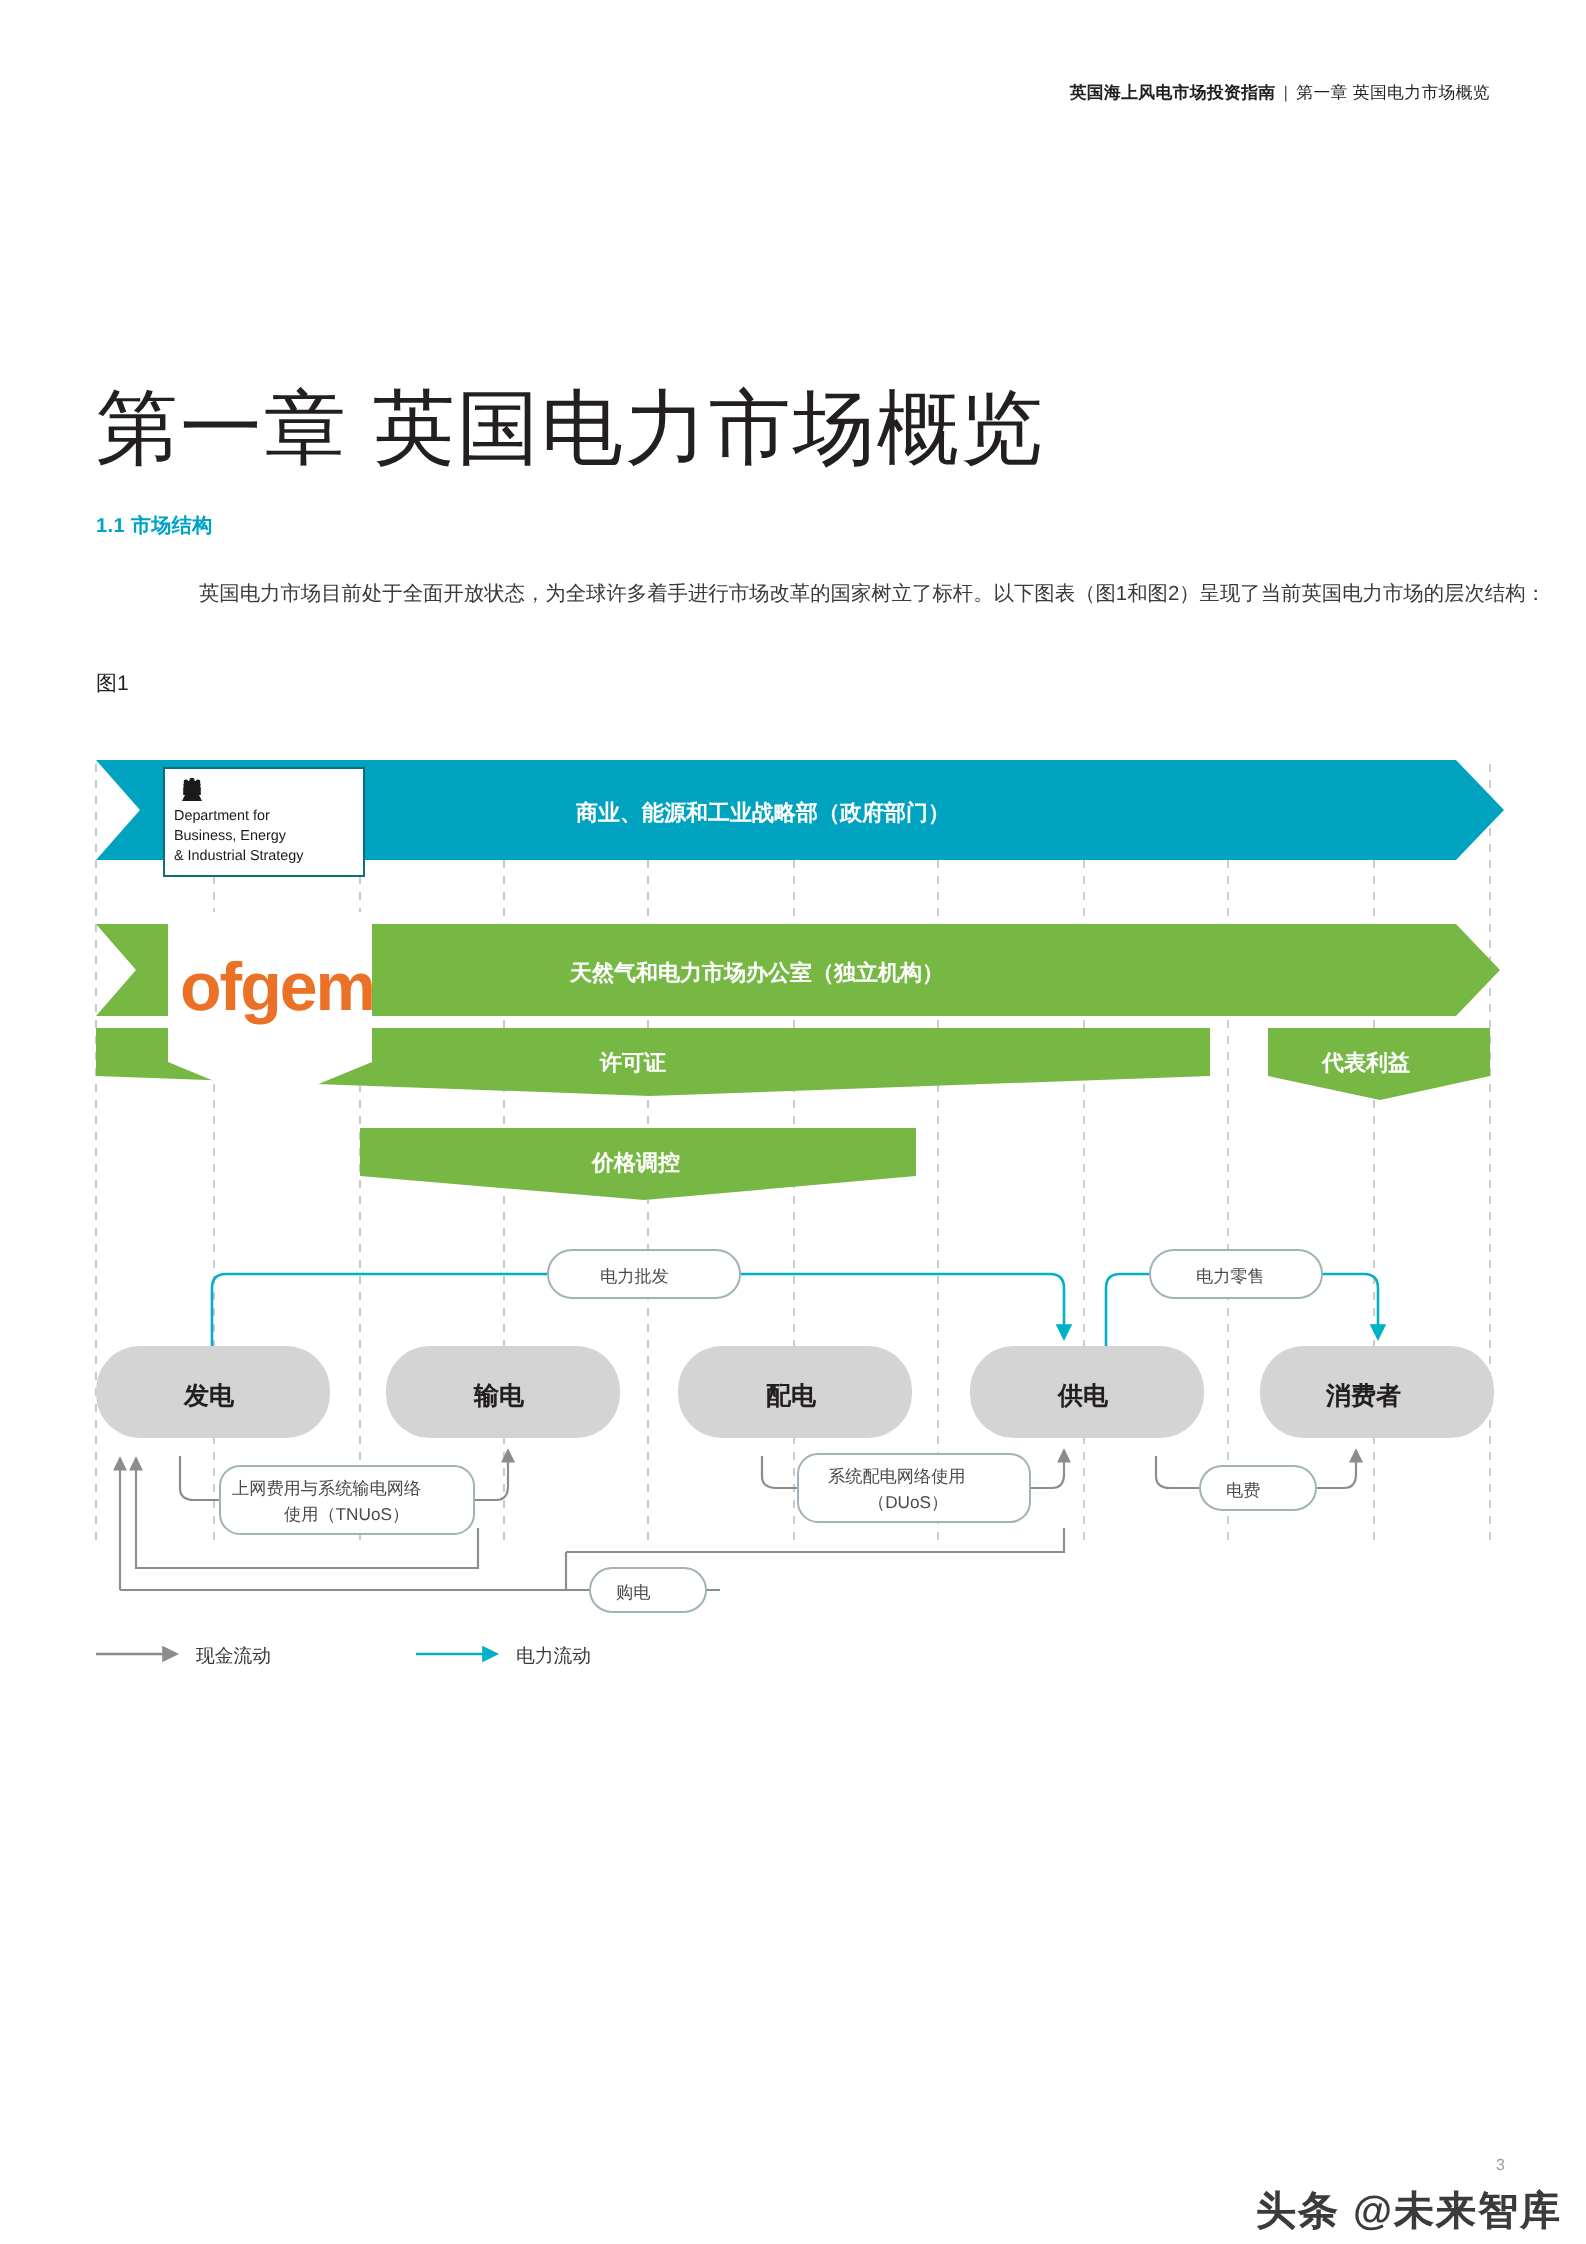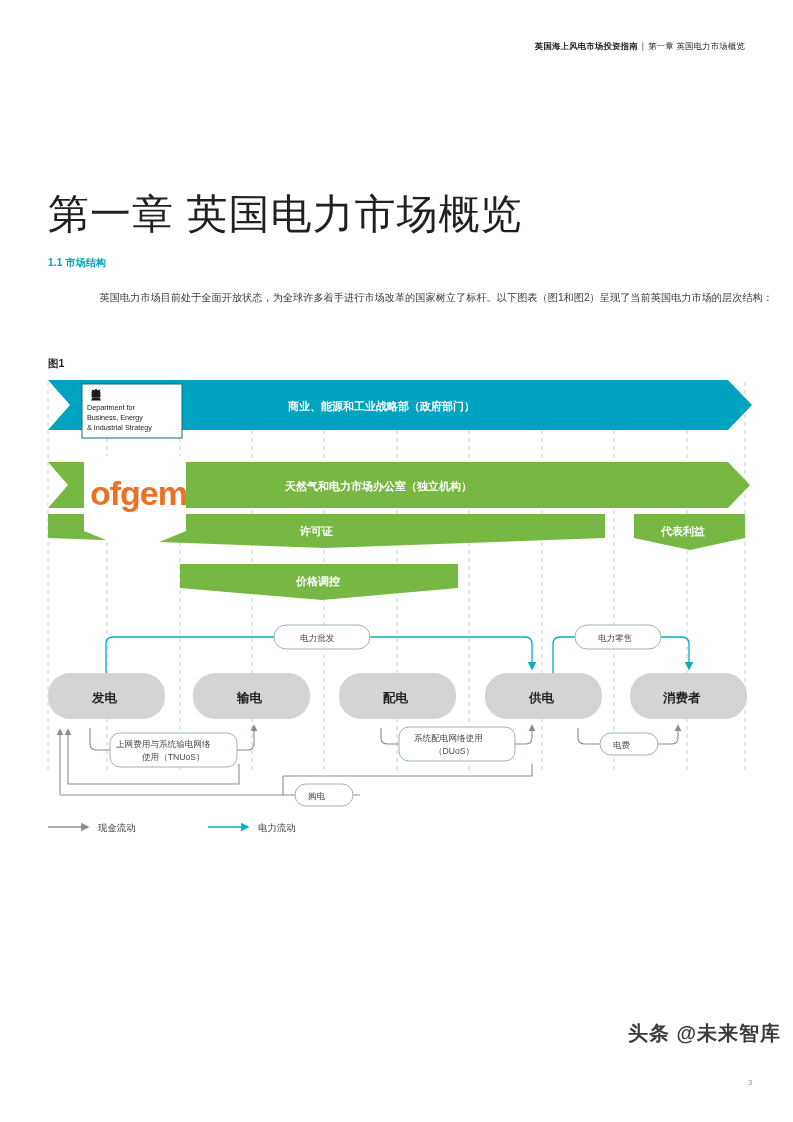--- a/index.html
+++ b/index.html
@@ -37,22 +37,22 @@
   }
   .body-copy{
     position:absolute;left:48px;top:278px;width:700px;
     font-size:10.2px;line-height:19px;color:#3a3a3a;
     text-align:right;
     margin-left:25px;
   }
 
   
   .fig-label{
-    position:absolute;left:48px;top:357px;
-    font-size:10.5px;font-weight:bold;color:#231f20;
+    position:absolute;left:48px;top:335px;
+    font-size:10.5px;font-weight:normal;color:#231f20;
   }
 
   
   .diagram{position:absolute;left:0px;top:372px;width:793px;height:480px;}
   .diagram svg{display:block;}
 
   
   .band-txt{font-family:"Liberation Sans","DejaVu Sans",sans-serif;
             font-size:11px;font-weight:bold;fill:#ffffff;}
   .node-txt{font-family:"Liberation Sans","DejaVu Sans",sans-serif;
@@ -61,21 +61,21 @@
             font-size:8.6px;fill:#4a4a4a;}
   .legend-txt{font-family:"Liberation Sans","DejaVu Sans",sans-serif;
             font-size:9.4px;fill:#3a3a3a;}
   .logo-txt{font-family:"Liberation Sans","DejaVu Sans",sans-serif;
             font-size:7.2px;fill:#1a1a1a;}
   .ofgem-txt{font-family:"Liberation Sans","DejaVu Sans",sans-serif;
             font-size:34px;font-weight:bold;fill:#ea7125;letter-spacing:-1px;}
 
   
   .watermark{
-    position:absolute;left:628px;top:1020px;
+    position:absolute;left:628px;top:1092px;
     font-size:20px;font-weight:bold;color:#2b2b2b;
     letter-spacing:1px;white-space:nowrap;opacity:.92;
   }
   .pagenum{
     position:absolute;left:748px;top:1078px;
     font-size:8px;color:#9a9a9a;
   }
 </style>
 </head>
 <body>

